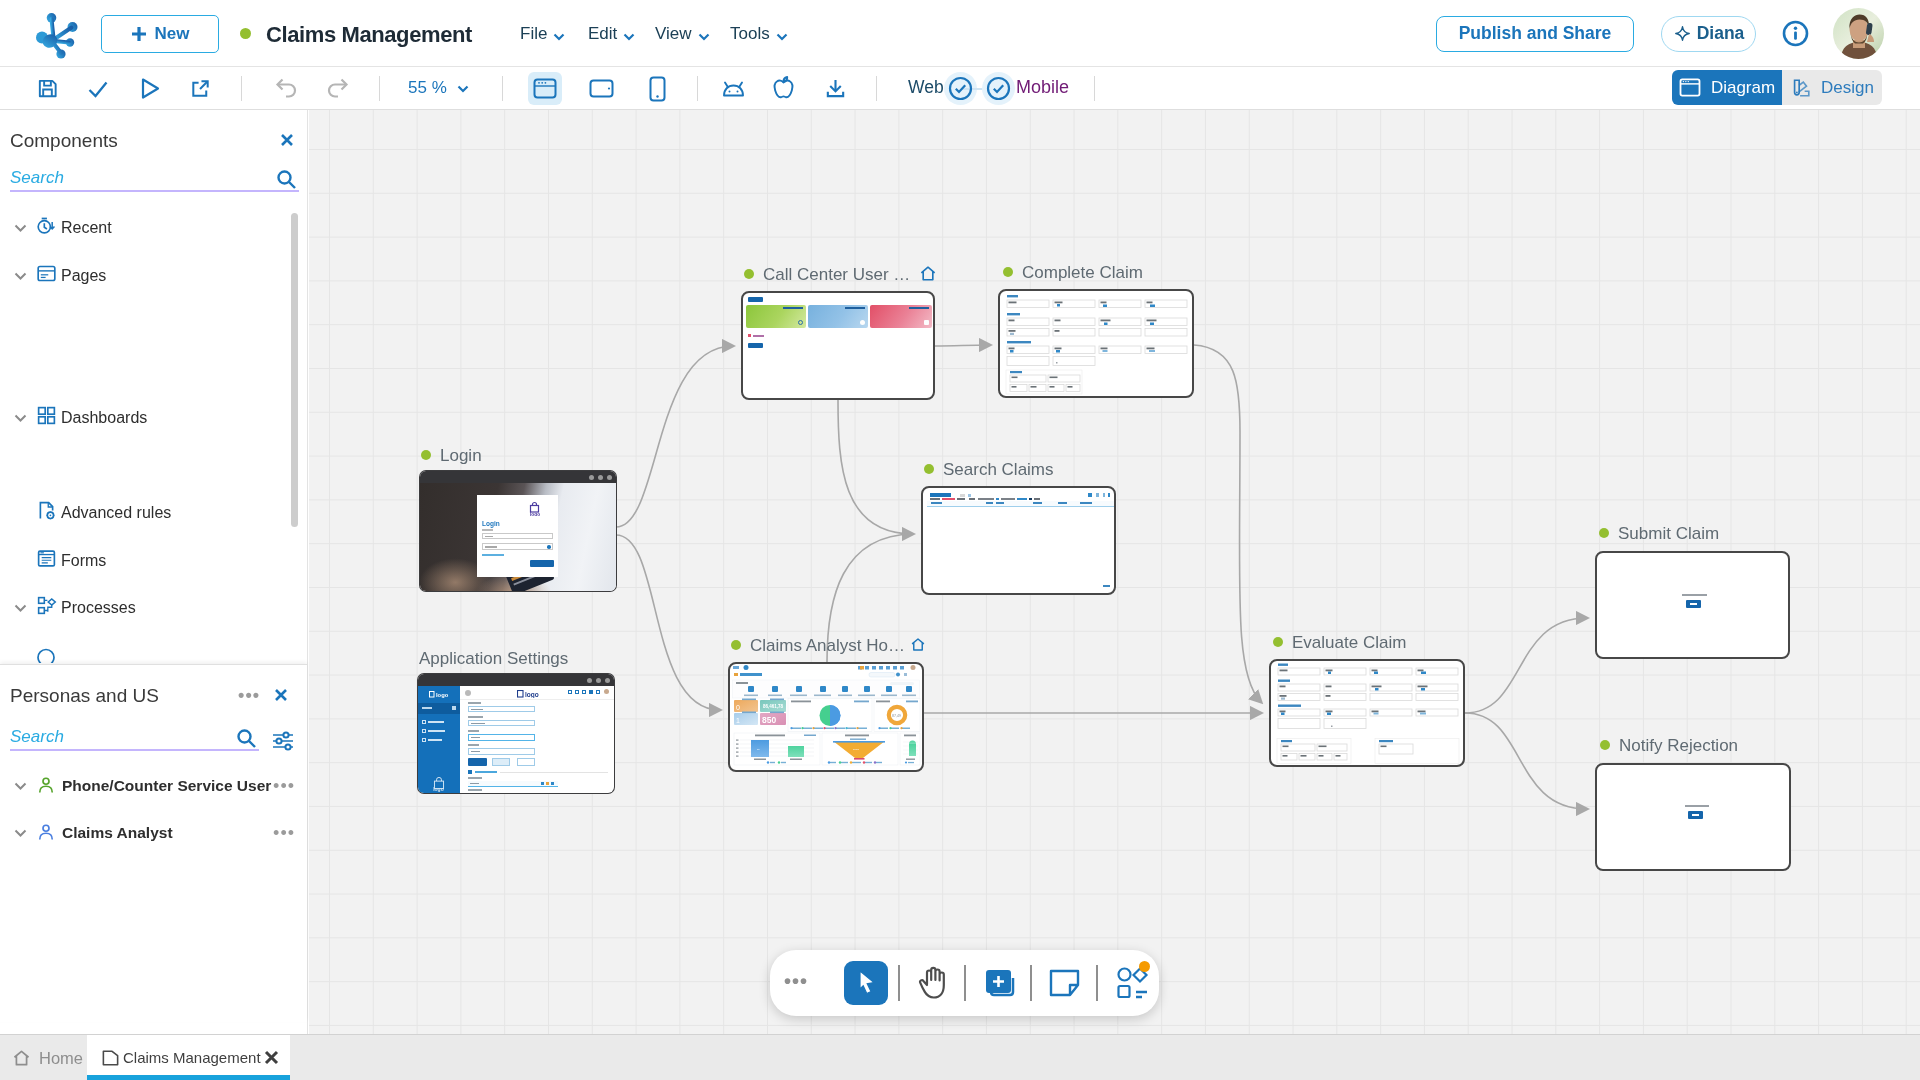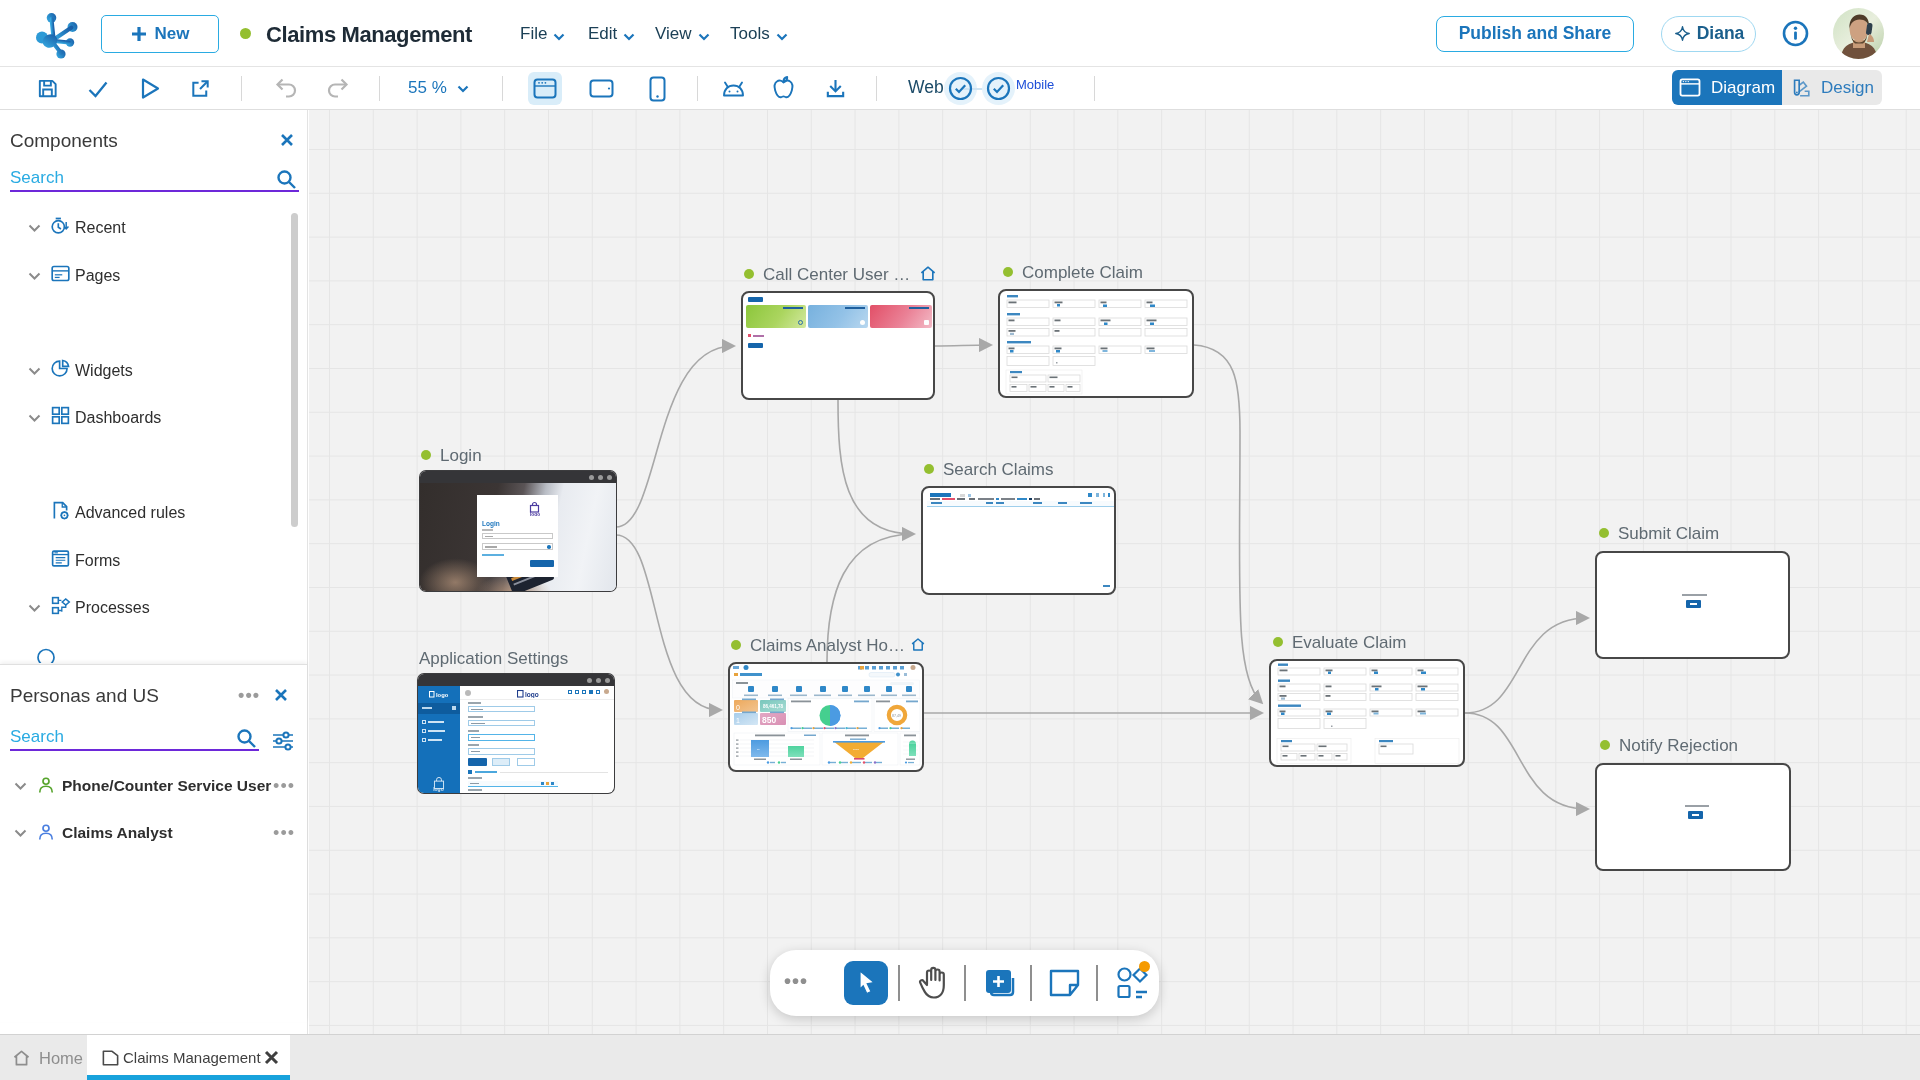--- a/index.html
+++ b/index.html
@@ -23,23 +23,23 @@
   #toolbar { position:absolute; left:0; top:67px; width:1920px; height:43px; background:#fff; border-bottom:1px solid #dedede; z-index:29; }
   .tb-div { position:absolute; top:9px; width:1px; height:25px; background:#d8d8d8; }
   #zoomtxt { position:absolute; left:408px; top:11px; font-size:17px; color:#1b75bb; }
   .seg { position:absolute; top:3px; height:35px; border-radius:6px; display:flex; align-items:center; justify-content:center; }
   #btn-diagram { left:1672px; width:110px; background:#1b75bb; color:#fff; border-radius:6px 0 0 6px; font-size:17px; }
   #btn-design { left:1782px; width:100px; background:#e9e9e9; color:#2e7cbd; border-radius:0 6px 6px 0; font-size:17px;text-align:right; }
 
   
   #leftcol { position:absolute; left:0; top:110px; width:308px; height:924px; background:#fff; z-index:20; border-right:1px solid #e3e3e3; }
   .paneltitle { font-size:19px; color:#3a3a3a; }
-  .searchrow { position:relative; border-bottom:2px solid #6d28d9; }
+  .searchrow { position:relative; border-bottom:2px solid #c4b5fd;font-style:italic; }
   .searchph { color:#29abe2; font-size:17px; }
-  .treerow { position:absolute; left:14px; width:100%; height:30px;padding-left:40px; }
+  .treerow { position:absolute; left:0; width:100%; height:30px;padding-left:40px; }
   .treetext { position:absolute; left:61px; top:4px; font-size:16px; color:#2e2e2e; }
   .chev { position:absolute; left:14px; top:9px; }
   .ticon { position:absolute; left:36px; top:0px; }
   #personas { position:absolute; left:0; top:554px; width:100%; height:358px; background:#fff; border-top:1px solid #e0e0e0; box-shadow:0 -2px 4px rgba(0,0,0,0.06); }
   .ptext { font-weight:bold; font-size:15.5px; color:#2e2e2e; }
   .dots3 { color:#9b9b9b; font-size:18px; letter-spacing:1px; font-weight:bold; }
 
   
   #canvas { position:absolute; left:309px; top:110px; width:1611px; height:924px; background-color:#f2f2f2;
     background-image:linear-gradient(to right,#e5e5e5 1px,transparent 1px),linear-gradient(to bottom,#e5e5e5 1px,transparent 1px);
@@ -214,21 +214,21 @@
     <div class="abs" style="left:961px;top:20.5px;width:26px;height:2px;background:#cfe4f3"></div>
     <div class="abs" style="left:982px;top:5px;width:33px;height:33px;border-radius:50%;background:#e4f2fb"></div>
     <svg class="abs" style="left:948px;top:9px" width="25" height="25" viewBox="0 0 25 25" fill="none" stroke="#1b75bb" stroke-width="2.2">
       <circle cx="12.5" cy="12.5" r="10.5"></circle>
       <path d="M7.8 12.8 l3.2 3.2 l6.2-6.8"></path>
     </svg>
     <svg class="abs" style="left:986px;top:9px" width="25" height="25" viewBox="0 0 25 25" fill="none" stroke="#1b75bb" stroke-width="2.2">
       <circle cx="12.5" cy="12.5" r="10.5"></circle>
       <path d="M7.8 12.8 l3.2 3.2 l6.2-6.8"></path>
     </svg>
-    <div class="abs" style="left:1016px;top:10px;font-size:13px;color:#1d4ed8">Mobile</div>
+    <div class="abs" style="left:1016px;top:10px;font-size:18px;color:#701a75">Mobile</div>
     <div class="tb-div" style="left:1094px"></div>
 
     <div class="seg" id="btn-diagram">
       <svg width="22" height="19" viewBox="0 0 24 21" fill="none" stroke="#fff" stroke-width="2" style="margin-right:10px">
         <rect x="1.5" y="1.5" width="21" height="18" rx="2"></rect>
         <path d="M2 6.5 H22" stroke-width="1.6"></path>
         <circle cx="4.7" cy="4" r="0.8" fill="#fff" stroke="none"></circle>
         <circle cx="7.4" cy="4" r="0.8" fill="#fff" stroke="none"></circle>
         <circle cx="10.1" cy="4" r="0.8" fill="#fff" stroke="none"></circle>
       </svg>Diagram</div>
@@ -272,30 +272,20 @@
       <svg class="chev" width="13" height="9" viewBox="0 0 13 9">
           <path d="M1.5 1.5l5 5 5-5" fill="none" stroke="#8b8b8b" stroke-width="2"></path>
         </svg>
       <svg class="ticon" width="21" height="21" viewBox="0 0 24 24" fill="none" stroke="#1b75bb" stroke-width="1.9">
         <rect x="2.5" y="4" width="19" height="16" rx="2"></rect>
           <path d="M2.5 9 H21.5" stroke-width="1.6"></path>
           <path d="M5.5 16.5 H11" stroke-width="1.4"></path>
           <path d="M5.5 13.5 H14" stroke-width="1.4"></path>
       </svg>
       <span class="treetext">Pages</span>
-    </div>
-    <div class="treerow" style="top:248px">
-      <svg class="chev" width="13" height="9" viewBox="0 0 13 9">
-          <path d="M1.5 1.5l5 5 5-5" fill="none" stroke="#8b8b8b" stroke-width="2"></path>
-        </svg>
-      <svg class="ticon" width="21" height="21" viewBox="0 0 24 24" fill="none" stroke="#1b75bb" stroke-width="1.9">
-        <path d="M11 3.5 A 8.5 8.5 0 1 0 19.5 12 H 11 Z"></path>
-        <path d="M14.5 2.8 A 8 8 0 0 1 21.2 9.5 L 14.5 9.5 Z"></path>
-      </svg>
-      <span class="treetext">Widgets</span>
     </div>
     <div class="treerow" style="top:295px">
       <svg class="chev" width="13" height="9" viewBox="0 0 13 9">
           <path d="M1.5 1.5l5 5 5-5" fill="none" stroke="#8b8b8b" stroke-width="2"></path>
         </svg>
       <svg class="ticon" width="21" height="21" viewBox="0 0 24 24" fill="none" stroke="#1b75bb" stroke-width="1.9">
         <rect x="3" y="3" width="7.5" height="7.5"></rect>
           <rect x="13.5" y="3" width="7.5" height="7.5"></rect>
           <rect x="3" y="13.5" width="7.5" height="7.5"></rect>
           <rect x="13.5" y="13.5" width="7.5" height="7.5"></rect>

